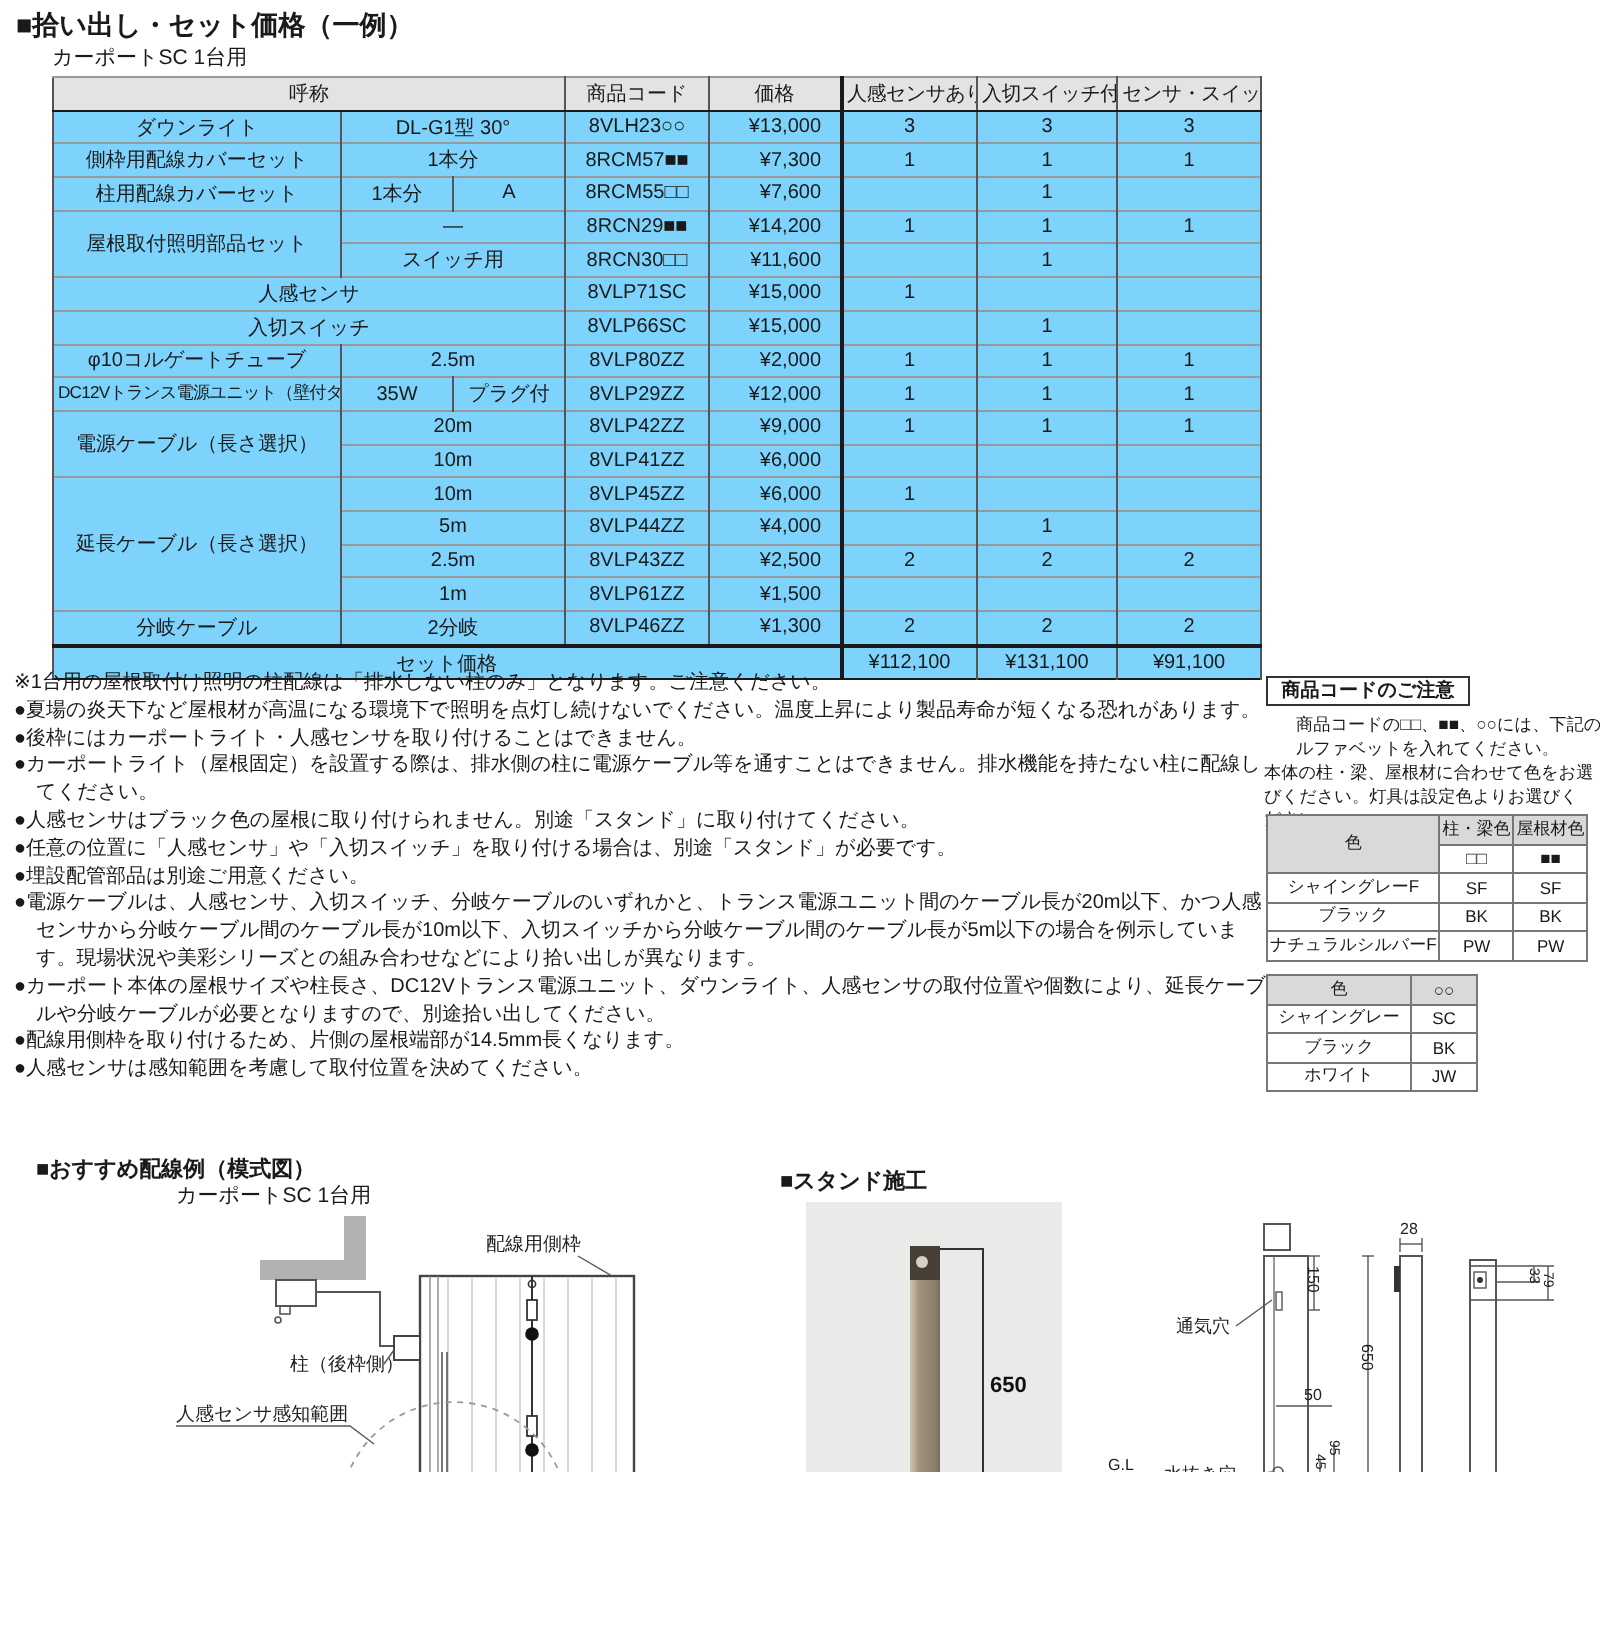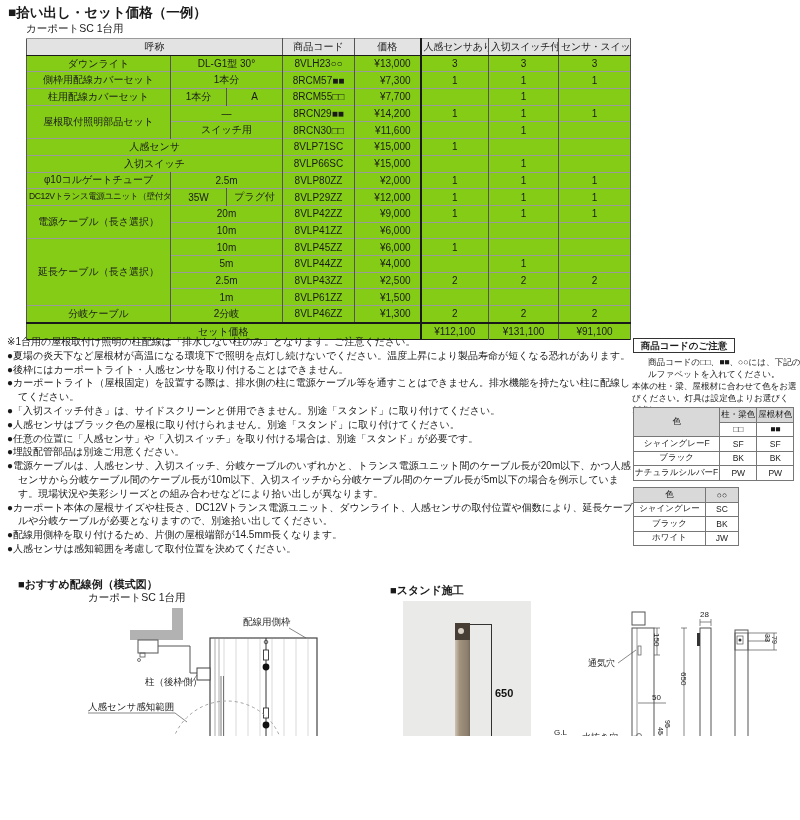--- a/index.html
+++ b/index.html
@@ -5,21 +5,21 @@
   html,body{margin:0;padding:0;background:#fff;}
   #page{position:relative;width:800px;height:736px;background:#fff;overflow:hidden;
         font-family:"Liberation Sans","DejaVu Sans",sans-serif;color:#1a1a1a;}
   .abs{position:absolute;}
   
   #title{left:8px;top:4px;font-size:13.5px;font-weight:bold;}
   #subtitle{left:26px;top:22px;font-size:10.5px;}
   
   #tablewrap{left:26px;top:38px;}
   table{border-collapse:collapse;table-layout:fixed;}
-  #main-table{width:604px;border:1.5px solid #1a1a1a;background:#84cc16;}
+  #main-table{width:604px;border:1.5px solid #1a1a1a;background:#7dd3fc;}
   #main-table td,#main-table th{border-left:1px solid #555;border-right:1px solid #555;
      border-top:1px solid #9a9a9a;height:15.7px;padding:0 2px;font-size:10px;font-weight:normal;
      overflow:hidden;white-space:nowrap;}
   #main-table thead th{background:#e3e3e3;border-bottom:1.5px solid #1a1a1a;}
   .qhead{font-size:8px;letter-spacing:-0.3px;}
   #main-table .c{text-align:center;}
   #main-table .r{text-align:right;padding-right:9px;}
   #main-table .sm{font-size:8.6px;letter-spacing:-0.4px;}
   #main-table .bl2{border-left:2px solid #1a1a1a;text-align:center;}
   #main-table tr.set td{border-top:2px solid #1a1a1a;}
@@ -102,21 +102,21 @@
             <td class="r">¥7,300</td>
             <td class="c bl2">1</td>
             <td class="c">1</td>
             <td class="c">1</td>
           </tr>
           <tr>
             <td class="c">柱用配線カバーセット</td>
             <td class="c" colspan="1">1本分</td>
             <td class="c" colspan="1">A</td>
             <td class="c">8RCM55□□</td>
-            <td class="r">¥7,700</td>
+            <td class="r">¥7,600</td>
             <td class="c bl2"></td>
             <td class="c">1</td>
             <td class="c"></td>
           </tr>
           <tr>
             <td class="c" rowspan="2">屋根取付照明部品セット</td>
             <td class="c" colspan="2">—</td>
             <td class="c">8RCN29■■</td>
             <td class="r">¥14,200</td>
             <td class="c bl2">1</td>
@@ -233,21 +233,20 @@
           </tr>
         </tbody>
     </table>
   </div>
 
   <div class="abs" id="notes">
       <div class="note">※1台用の屋根取付け照明の柱配線は「排水しない柱のみ」となります。ご注意ください。</div>
       <div class="note">●夏場の炎天下など屋根材が高温になる環境下で照明を点灯し続けないでください。温度上昇により製品寿命が短くなる恐れがあります。</div>
       <div class="note">●後枠にはカーポートライト・人感センサを取り付けることはできません。</div>
       <div class="note">●カーポートライト（屋根固定）を設置する際は、排水側の柱に電源ケーブル等を通すことはできません。排水機能を持たない柱に配線してください。</div>
-      <div class="note">●「入切スイッチ付き」は、サイドスクリーンと併用できません。別途「スタンド」に取り付けてください。</div>
       <div class="note">●人感センサはブラック色の屋根に取り付けられません。別途「スタンド」に取り付けてください。</div>
       <div class="note">●任意の位置に「人感センサ」や「入切スイッチ」を取り付ける場合は、別途「スタンド」が必要です。</div>
       <div class="note">●埋設配管部品は別途ご用意ください。</div>
       <div class="note">●電源ケーブルは、人感センサ、入切スイッチ、分岐ケーブルのいずれかと、トランス電源ユニット間のケーブル長が20m以下、かつ人感センサから分岐ケーブル間のケーブル長が10m以下、入切スイッチから分岐ケーブル間のケーブル長が5m以下の場合を例示しています。現場状況や美彩シリーズとの組み合わせなどにより拾い出しが異なります。</div>
       <div class="note">●カーポート本体の屋根サイズや柱長さ、DC12Vトランス電源ユニット、ダウンライト、人感センサの取付位置や個数により、延長ケーブルや分岐ケーブルが必要となりますので、別途拾い出してください。</div>
       <div class="note">●配線用側枠を取り付けるため、片側の屋根端部が14.5mm長くなります。</div>
       <div class="note">●人感センサは感知範囲を考慮して取付位置を決めてください。</div>
     </div>
 
   <div class="abs" id="sb-box">商品コードのご注意</div>

